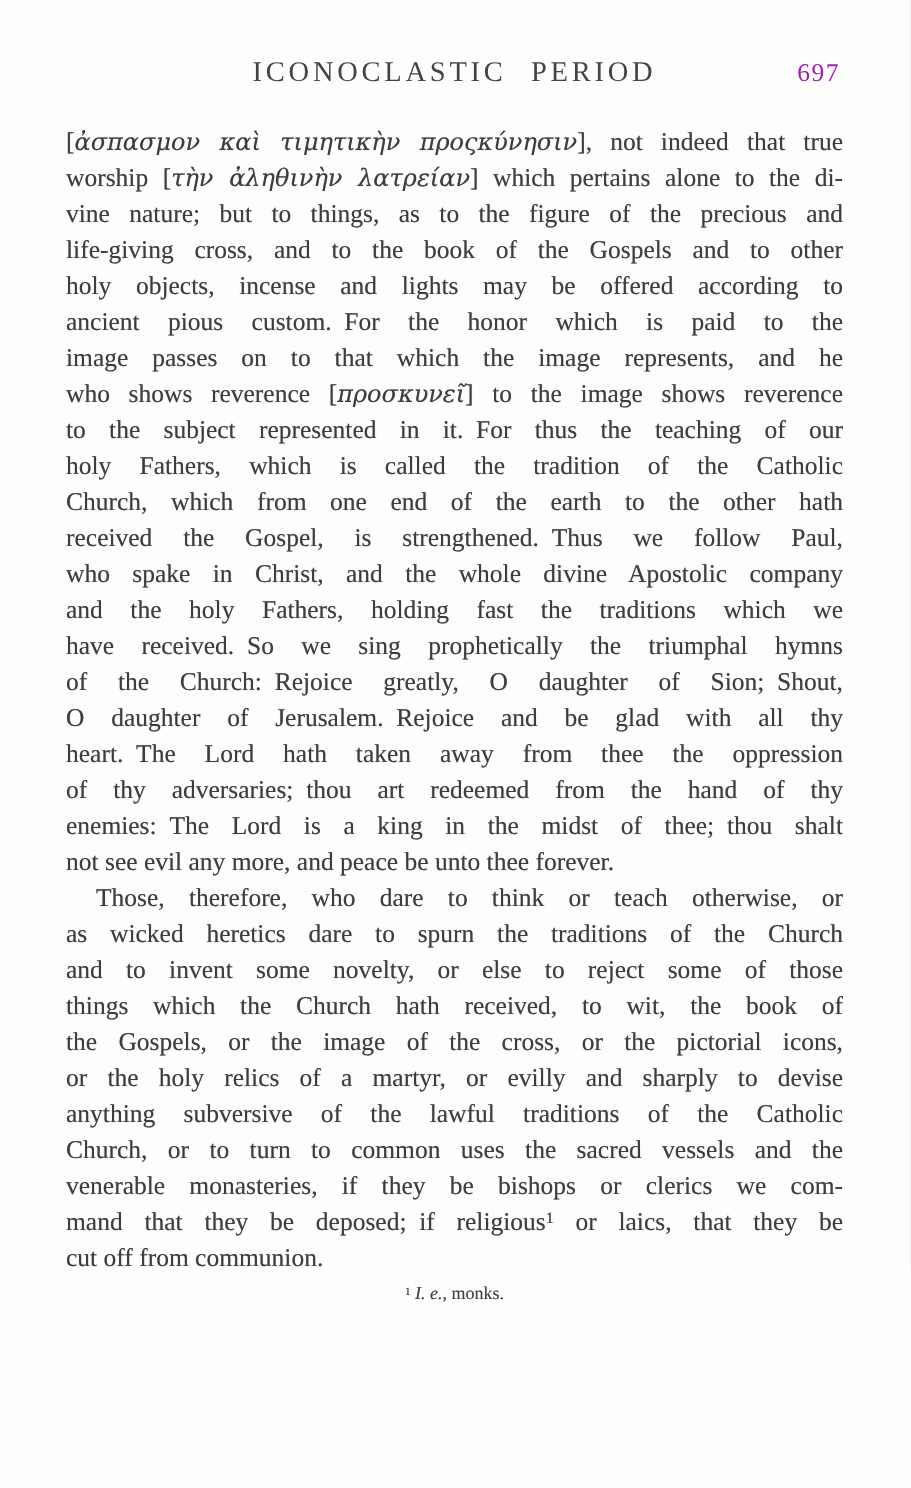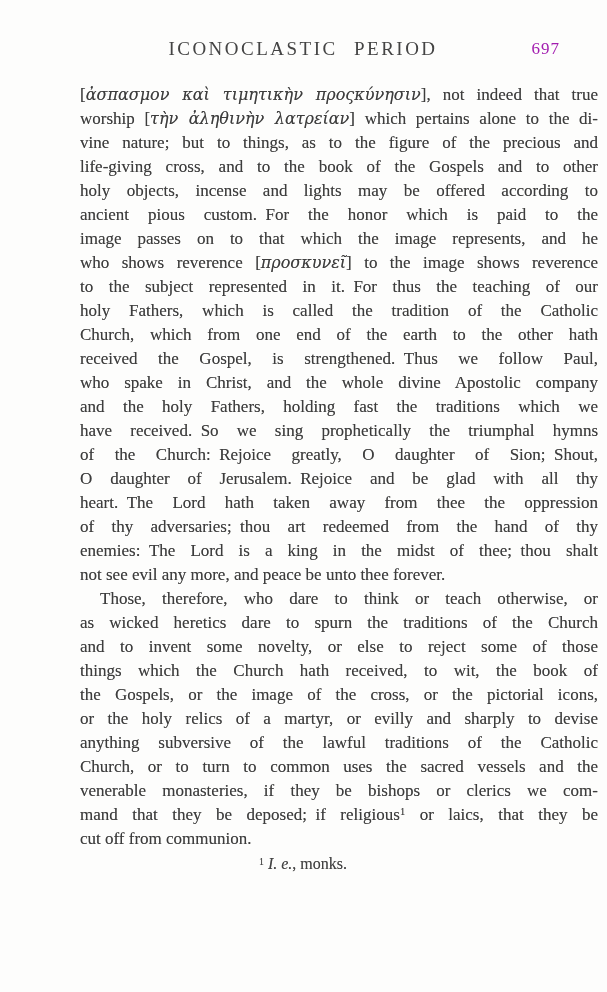--- a/index.html
+++ b/index.html
@@ -43,21 +43,20 @@
     letter-spacing: 1px;
     color: #a21caf;
   }
   .text-block {
     position: absolute;
     left: 44px;
     top: 83px;
     width: 518px;
     font-size: 17px;
     text-shadow: 0 0 0.5px rgba(70,70,70,0.55);
-    margin-left: 36px;
   }
   .line {
     height: 24px;
     line-height: 24px;
     white-space: nowrap;
     overflow: visible;
   }
   .line.j {
     white-space: normal;
     text-align: justify;
@@ -80,21 +79,21 @@
     line-height: 0;
     position: relative;
     top: -0.45em;
   }
   .footnote {
     position: absolute;
     left: 44px;
     top: 855px;
     width: 518px;
     text-align: center;
-    font-size: 16px;
+    font-size: 12px;
     color: #424242;
     text-shadow: 0 0 0.4px rgba(70,70,70,0.5);
   }
 </style>
 </head>
 <body>
 
 <div class="page">
   <div class="header">
     <span class="title">ICONOCLASTIC PERIOD</span>

